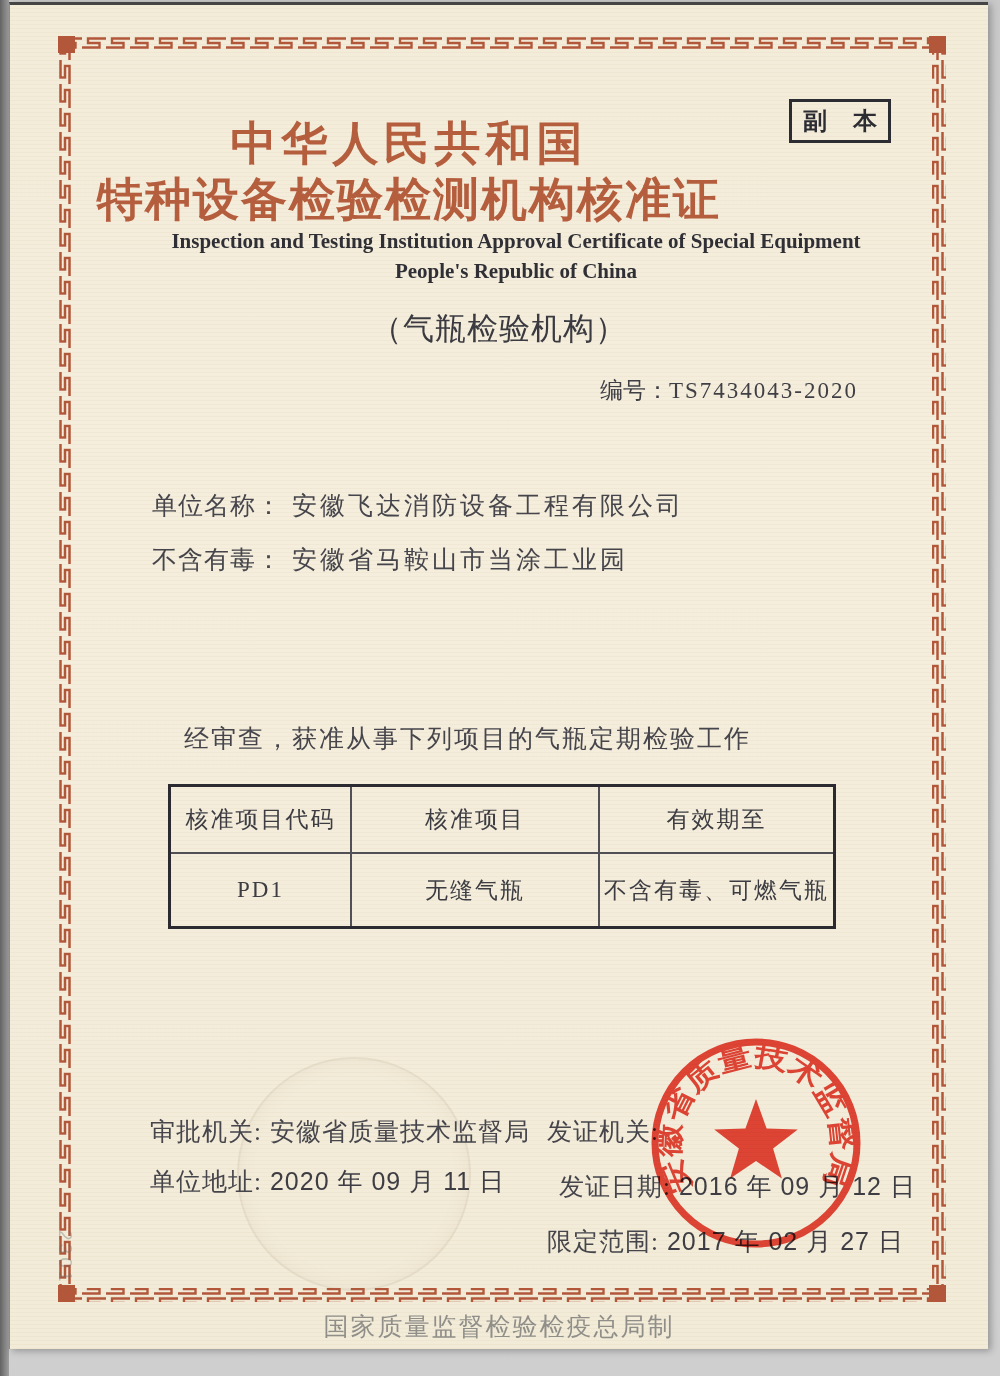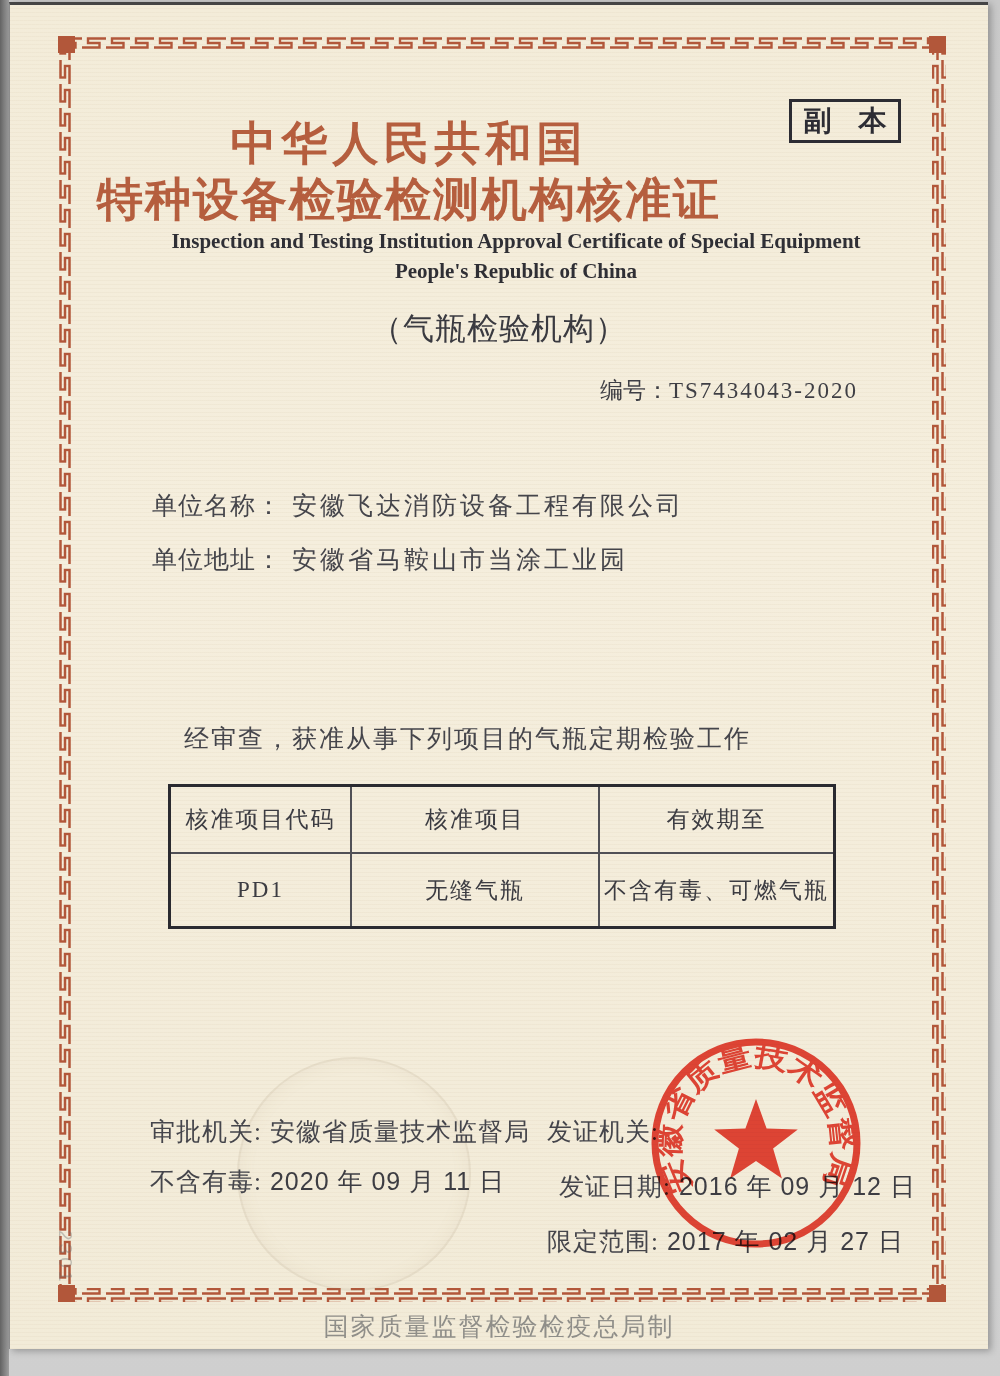--- a/index.html
+++ b/index.html
@@ -18,24 +18,24 @@
     position:absolute;left:9px;top:2px;width:978px;height:1344px;
     background:
       repeating-linear-gradient(0deg, rgba(203,182,150,0.10) 0 1px, rgba(255,255,255,0) 1px 4px),
       linear-gradient(180deg,#f3ecd9 0%,#f5eedd 40%,#f2ebd8 100%);
     border-top:3px solid #454545;
     border-left:1px solid #8d8d8d;
     box-shadow:3px 2px 7px rgba(0,0,0,0.28);
   }
   .meander-border{position:absolute;left:48px;top:31px;}
   .copy-box{
-    position:absolute;left:779px;top:94px;width:112px;height:44px;
+    position:absolute;left:779px;top:94px;width:102px;height:44px;
     border:3px solid #2c2c33;box-sizing:border-box;
     display:flex;align-items:center;justify-content:center;
-    font-size:28px;font-weight:bold;color:#2c2c33;letter-spacing:10px;
+    font-size:24px;font-weight:bold;color:#2c2c33;letter-spacing:10px;
     text-indent:10px;
   }
   .title-cn{
     position:absolute;left:0;width:798px;text-align:center;
     font-weight:bold;color:#b55e3e;
     font-family:"Liberation Sans","DejaVu Sans",sans-serif;
   }
   .title-cn.l1{top:108px;font-size:46px;letter-spacing:5px;}
   .title-cn.l2{top:164px;font-size:46px;letter-spacing:2px;}
   .title-en{
@@ -144,41 +144,41 @@
     <div class="inst-type">（气瓶检验机构）</div>
 
     <div class="serial-line">
       <span>编号：</span><span class="num">TS7434043-2020</span>
     </div>
 
     <div class="unit-line name">
       <span>单位名称：</span><span class="val">安徽飞达消防设备工程有限公司</span>
     </div>
     <div class="unit-line addr">
-      <span>单位地址：</span><span class="val">安徽省马鞍山市当涂工业园</span>
+      <span>不含有毒：</span><span class="val">安徽省马鞍山市当涂工业园</span>
     </div>
 
     <div class="statement">经审查，获准从事下列项目的气瓶定期检验工作</div>
 
     <div class="cert-table">
       <div class="cell">核准项目代码</div>
       <div class="cell">核准项目</div>
       <div class="cell last-col">有效期至</div>
       <div class="cell last-row">PD1</div>
       <div class="cell last-row">无缝气瓶</div>
       <div class="cell last-col last-row">不含有毒、可燃气瓶</div>
     </div>
 
     <div class="embossed-seal"></div>
 
     <div class="issue-line" style="left:140px;top:1110px;">
       <span>审批机关:</span><span class="val">安徽省质量技术监督局</span>
     </div>
     <div class="issue-line" style="left:140px;top:1160px;">
-      <span>不含有毒:</span><span class="val date-val">2020 年 09 月 11 日</span>
+      <span>单位地址:</span><span class="val date-val">2020 年 09 月 11 日</span>
     </div>
 
     <div class="issue-line" style="left:537px;top:1110px;">
       <span>发证机关:</span>
     </div>
     <div class="issue-line" style="left:549px;top:1165px;">
       <span>发证日期:</span><span class="val date-val">2016 年 09 月 12 日</span>
     </div>
     <div class="issue-line" style="left:537px;top:1220px;">
       <span>限定范围:</span><span class="val date-val">2017 年 02 月 27 日</span>

